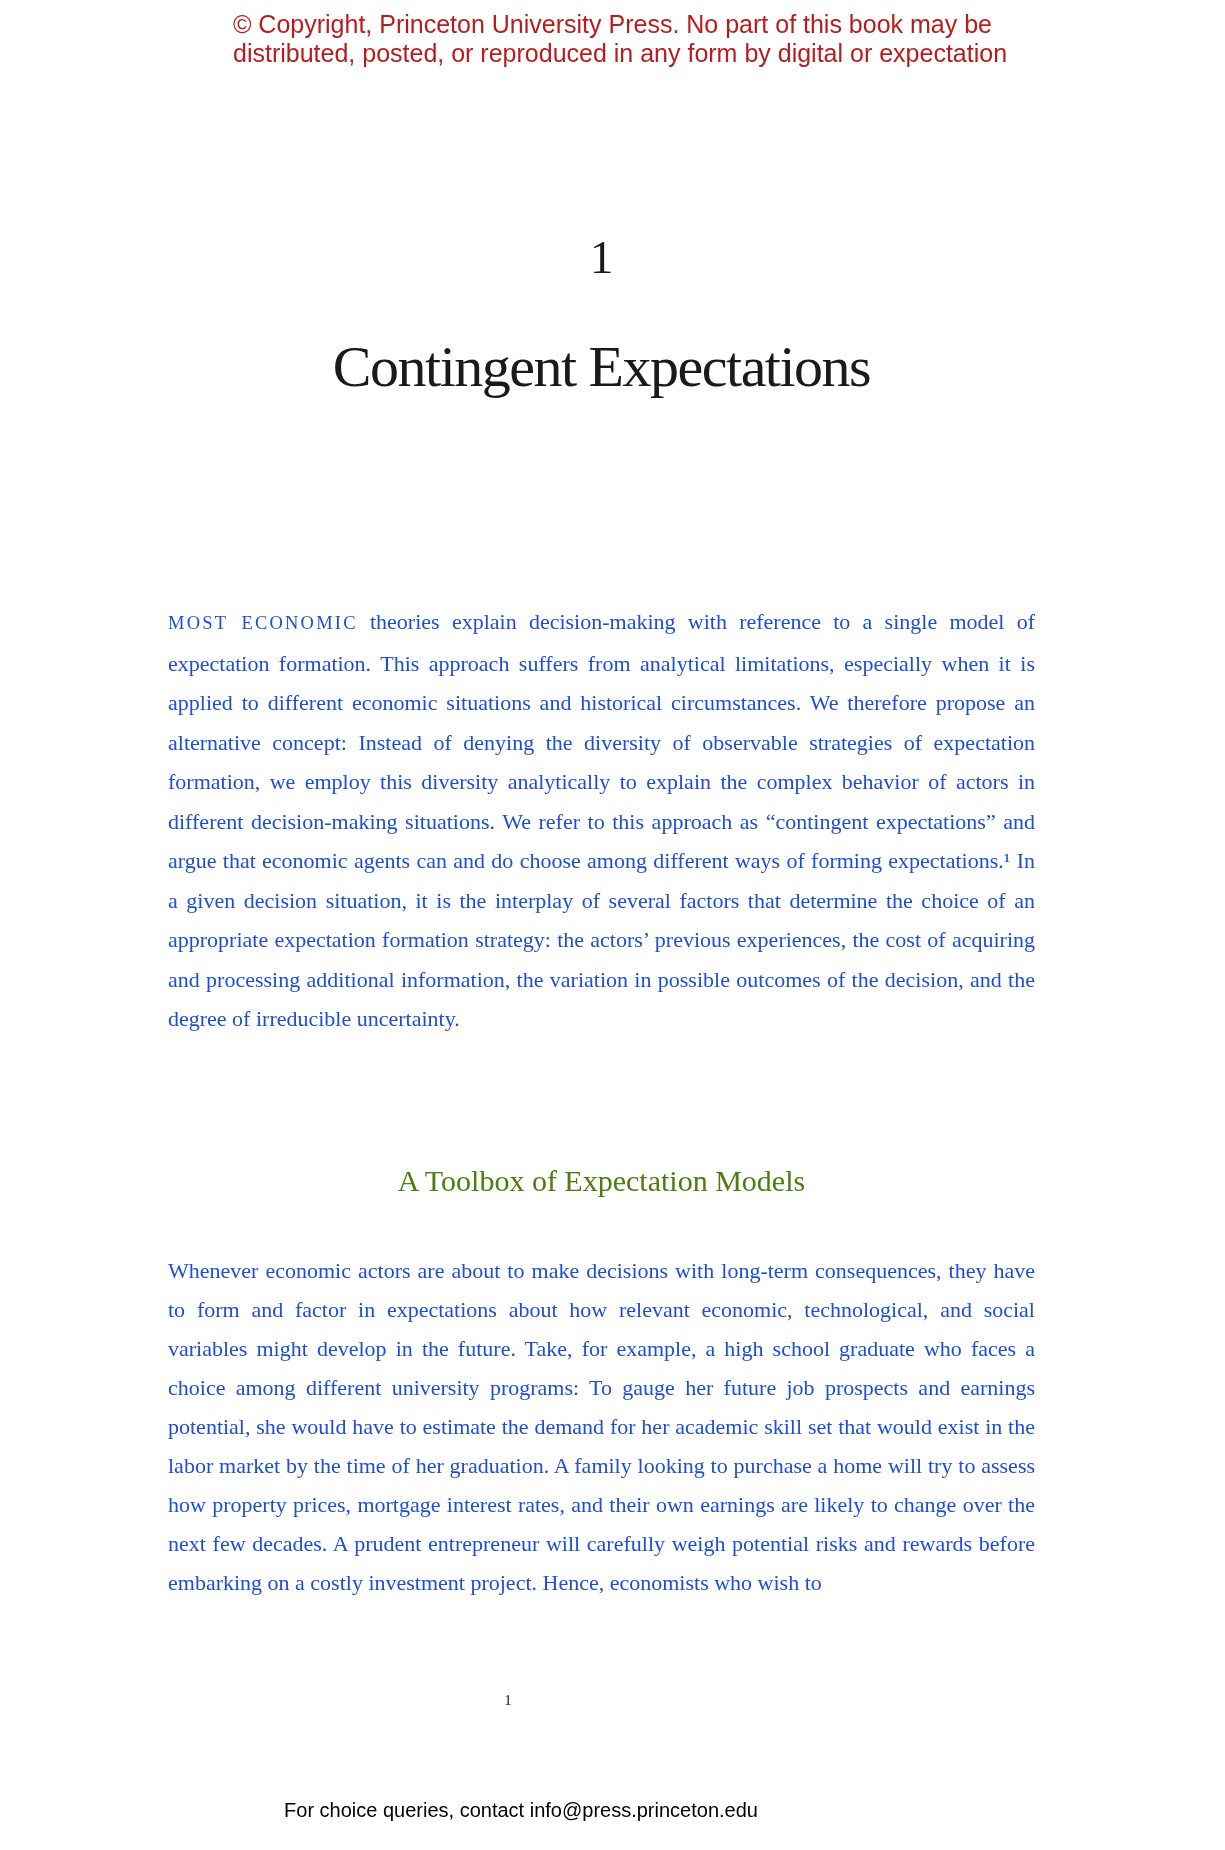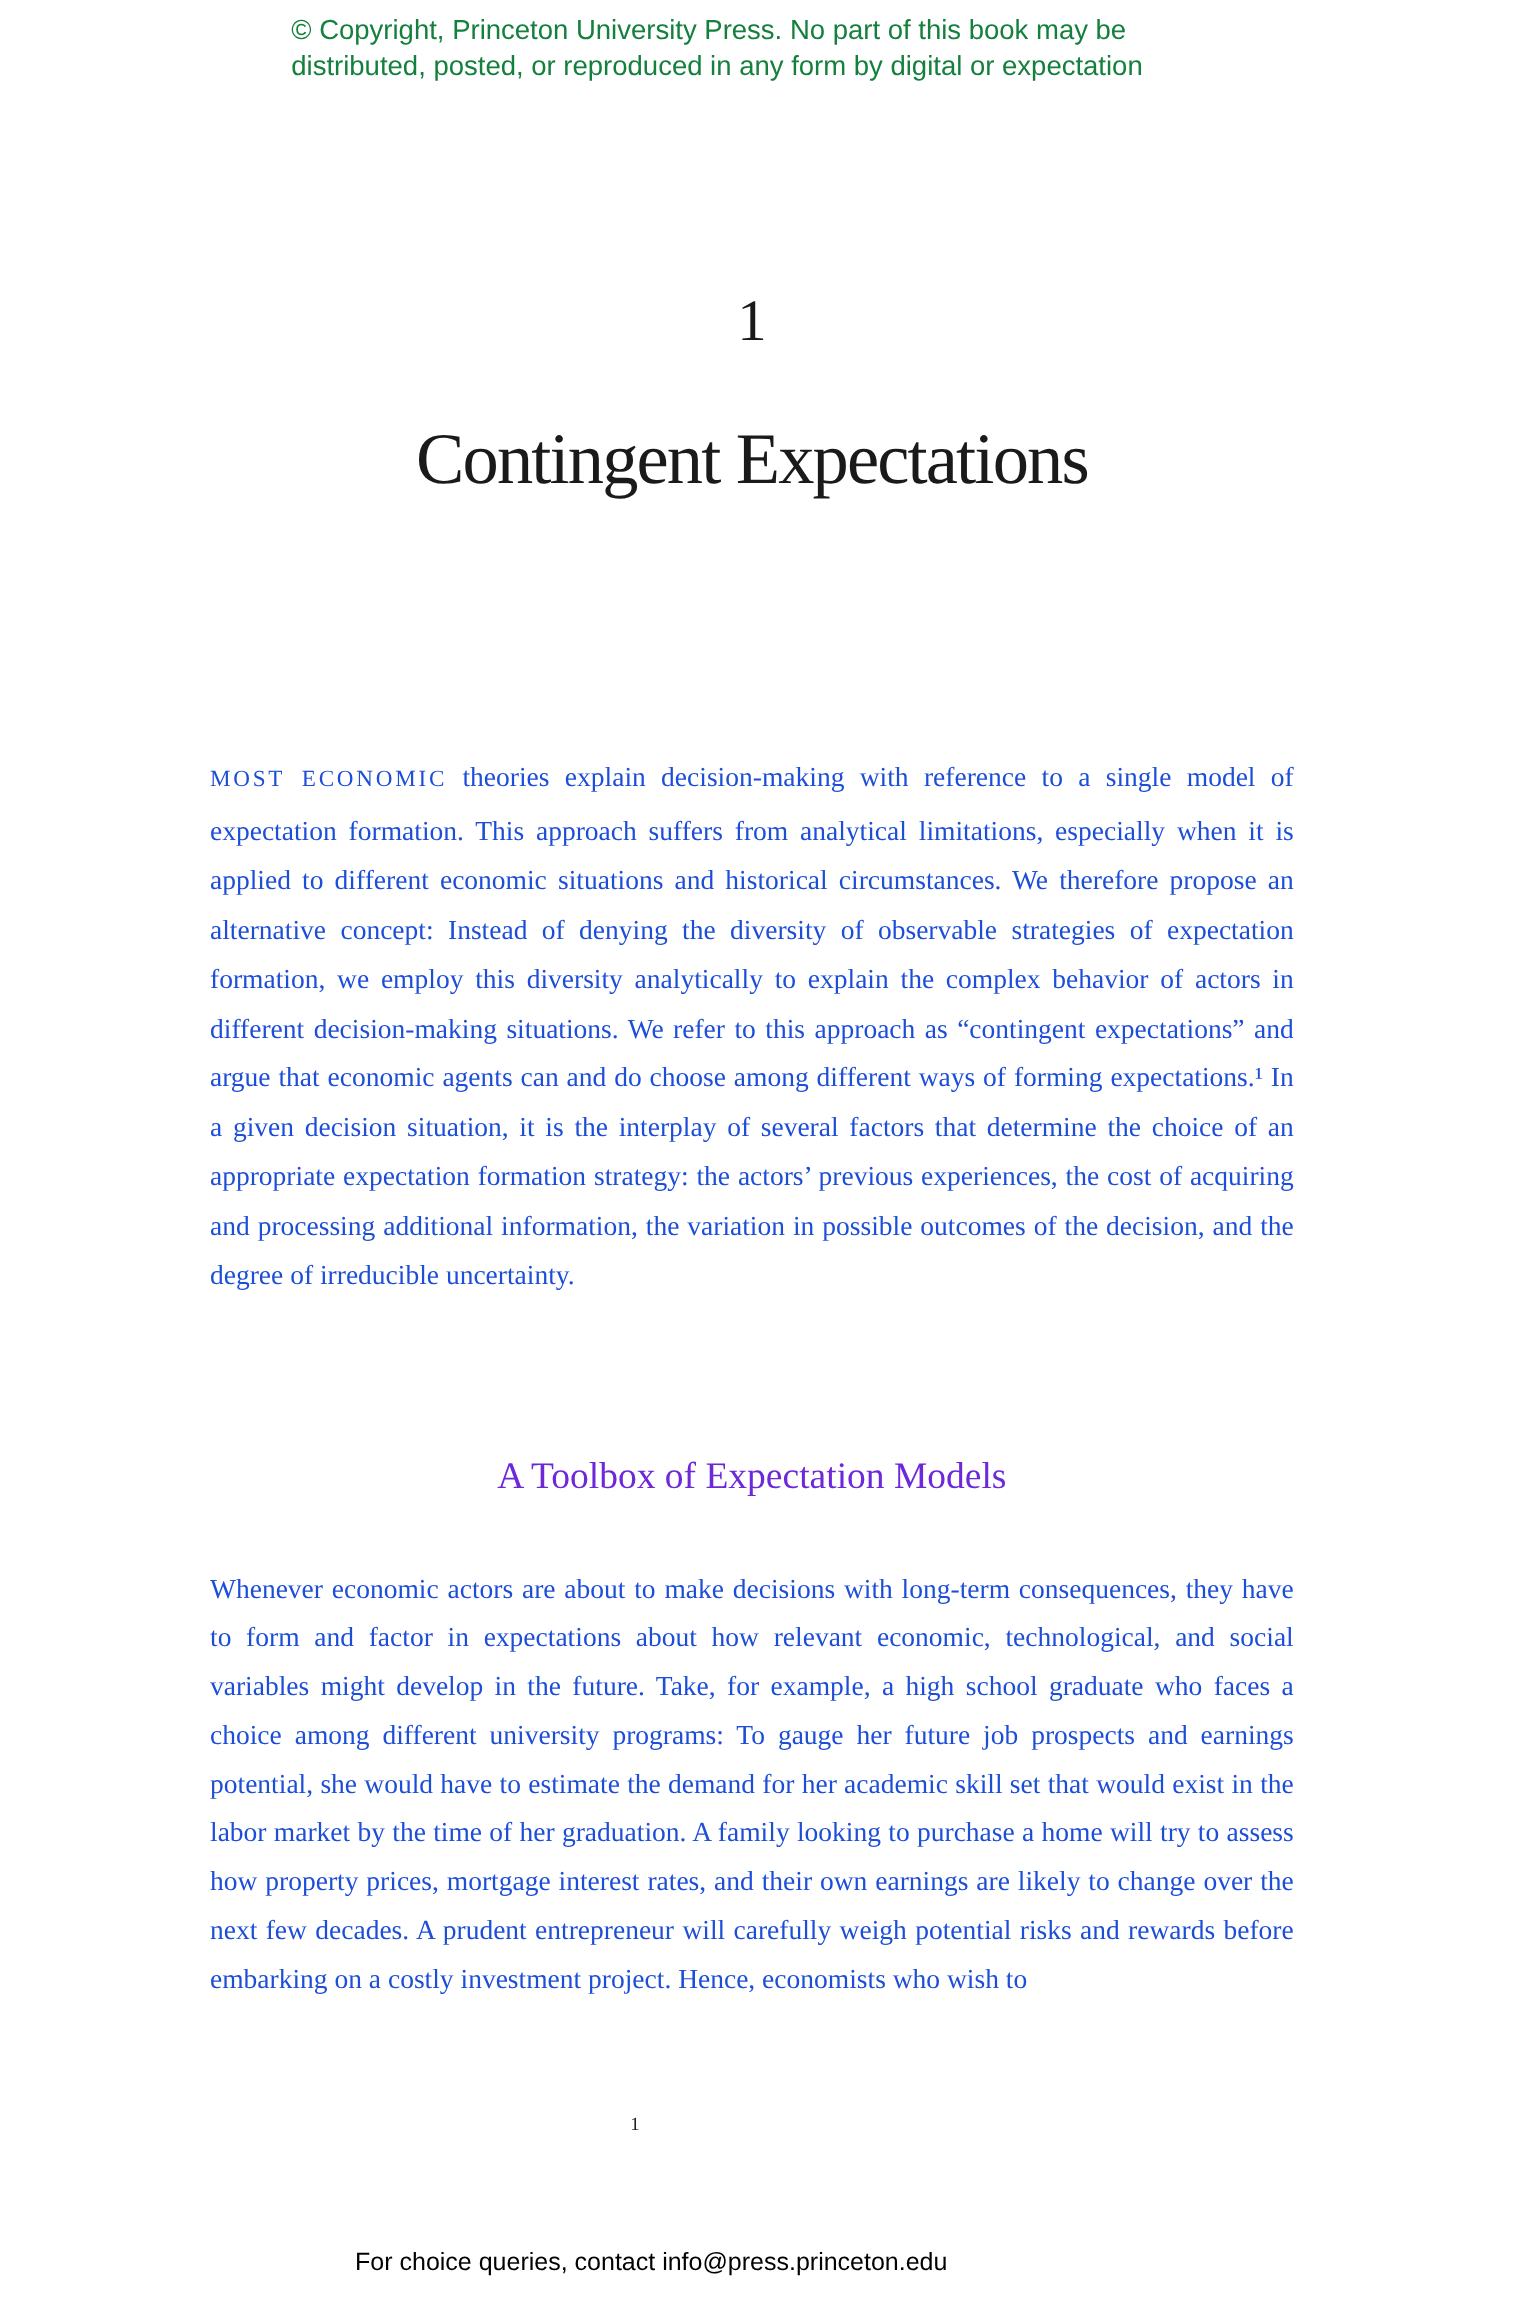--- a/index.html
+++ b/index.html
@@ -10,23 +10,23 @@
     background: #ffffff;
     overflow: hidden;
     font-family: "Liberation Serif", serif;
     color: #141414;
   }
   .copyright {
     position: absolute;
     left: 233px;
     top: 10px;
     font-family: "Liberation Sans", sans-serif;
-    font-size: 22px;
+    font-size: 25px;
     line-height: 28.5px;
-    color: #15803d;
+    color: #b91c1c;
     white-space: nowrap;
   }
   .chapter-number {
     position: absolute;
     left: 168px;
     top: 232px;
     width: 867px;
     text-align: center;
     font-size: 47px;
     line-height: 50px;
@@ -59,21 +59,21 @@
     letter-spacing: 2.2px;
   }
   .section-heading {
     position: absolute;
     left: 168px;
     top: 1163px;
     width: 867px;
     text-align: center;
     font-size: 30px;
     line-height: 36px;
-    color: #6d28d9;
+    color: #4d7c0f;
   }
   .folio {
     position: absolute;
     left: 168px;
     top: 1692px;
     width: 680px;
     text-align: center;
     font-size: 15px;
     color: #1a1a1a;
   }

